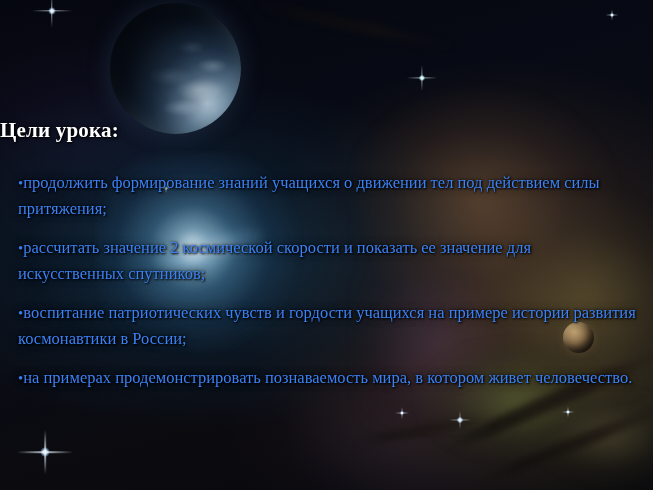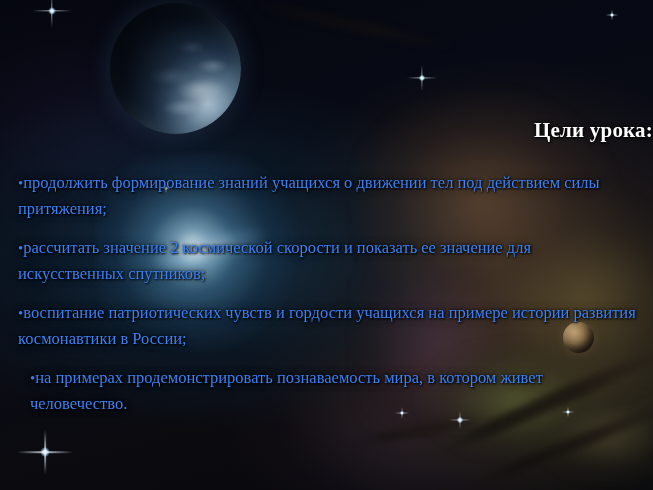--- a/index.html
+++ b/index.html
@@ -213,21 +213,21 @@
   #content {
     position: absolute;
     inset: 0;
   }
 
   #title {
     position: absolute;
     left: 0;
     right: 0;
     top: 118px;
-    text-align: right;
+    text-align: left;
     color: #ffffff;
     font-size: 21px;
     font-weight: bold;
     letter-spacing: 0.2px;
     text-shadow: 0 0 4px rgba(0,0,0,0.95), 1px 1px 2px rgba(0,0,0,0.9);
   }
 
   #bullet-list {
     position: absolute;
     left: 18px;
@@ -239,21 +239,21 @@
   }
 
   .bullet-item {
     position: relative;
     color: #3b82f6;
     font-size: 16.5px;
     line-height: 26px;
     margin-bottom: 13px;
     text-shadow: 0 0 3px rgba(0,0,0,0.95), 1px 1px 2px rgba(0,0,0,0.92), 0 0 8px rgba(0,0,0,0.6);
   }
-  .bullet-item:last-child { margin-bottom: 0; margin-left: 12px; }
+  .bullet-item:last-child { margin-bottom: 0; }
 
   .bullet-dot {
     font-size: 15px;
     line-height: 26px;
     vertical-align: baseline;
   }
   .bullet-text { }
 </style>
 </head>
 <body>

